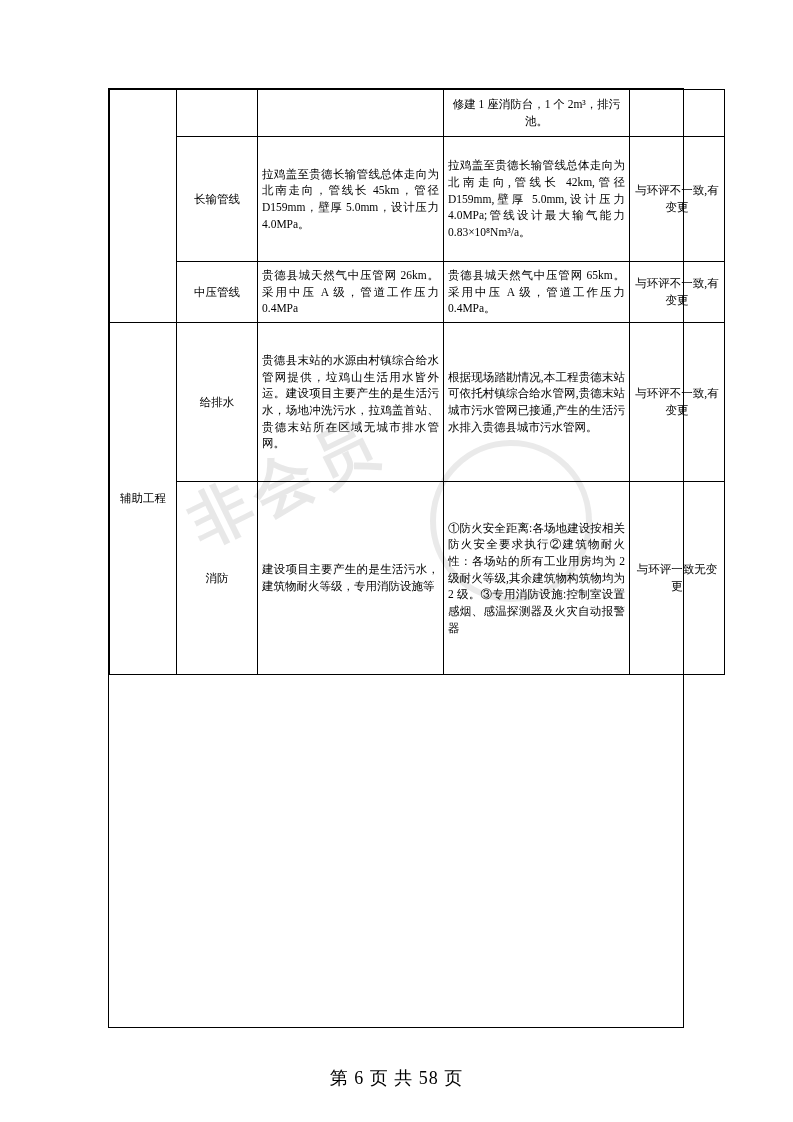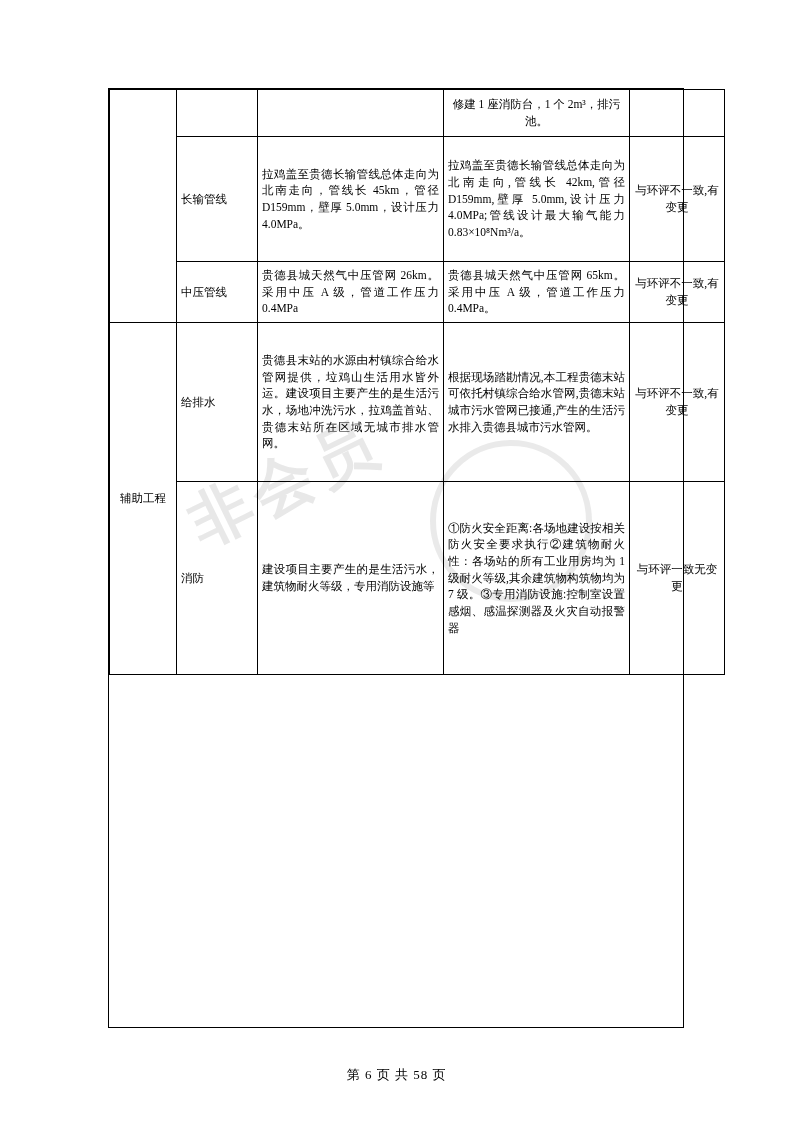--- a/index.html
+++ b/index.html
@@ -79,20 +79,21 @@
     line-height: 1.45;
     color: #000;
     word-break: break-word;
   }
   td.col-cat {
     width: 58px;
     text-align: center;
   }
   td.col-sub {
     width: 72px;
+    text-align: center;
     border-radius: 17px;
   }
   td.col-env {
     width: 177px;
     text-align: center;
   }
   td.col-act {
     width: 177px;
     text-align: center;
   }
@@ -109,21 +110,21 @@
     text-align: center;
   }
 
   
   .footer {
     position: absolute;
     left: 0;
     top: 1066px;
     width: 793px;
     text-align: center;
-    font-size: 13px;
+    font-size: 18px;
     font-family: "Liberation Serif", "DejaVu Serif", serif;
     color: #000;
     letter-spacing: 1px;
   }
 </style>
 </head>
 <body>
 
 <div class="page-frame"></div>
 
@@ -156,19 +157,19 @@
     <tr>
       <td class="col-cat" rowspan="2">辅助工程</td>
       <td class="col-sub" style="height:152px;">给排水</td>
       <td class="col-env just">贵德县末站的水源由村镇综合给水管网提供，垃鸡山生活用水皆外运。建设项目主要产生的是生活污水，场地冲洗污水，拉鸡盖首站、贵德末站所在区域无城市排水管网。</td>
       <td class="col-act just">根据现场踏勘情况,本工程贵德末站可依托村镇综合给水管网,贵德末站城市污水管网已接通,产生的生活污水排入贵德县城市污水管网。</td>
       <td class="col-cmp">与环评不一致,有变更</td>
     </tr>
     <tr>
       <td class="col-sub" style="height:186px;">消防</td>
       <td class="col-env just">建设项目主要产生的是生活污水，建筑物耐火等级，专用消防设施等</td>
-      <td class="col-act just">①防火安全距离:各场地建设按相关防火安全要求执行②建筑物耐火性：各场站的所有工业用房均为 1 级耐火等级,其余建筑物构筑物均为 7 级。③专用消防设施:控制室设置感烟、感温探测器及火灾自动报警器</td>
+      <td class="col-act just">①防火安全距离:各场地建设按相关防火安全要求执行②建筑物耐火性：各场站的所有工业用房均为 2 级耐火等级,其余建筑物构筑物均为 2 级。③专用消防设施:控制室设置感烟、感温探测器及火灾自动报警器</td>
       <td class="col-cmp">与环评一致无变更</td>
     </tr>
   </tbody>
 </table>
 
 <div class="footer">第 6 页 共 58 页</div>
 
 </body></html>

